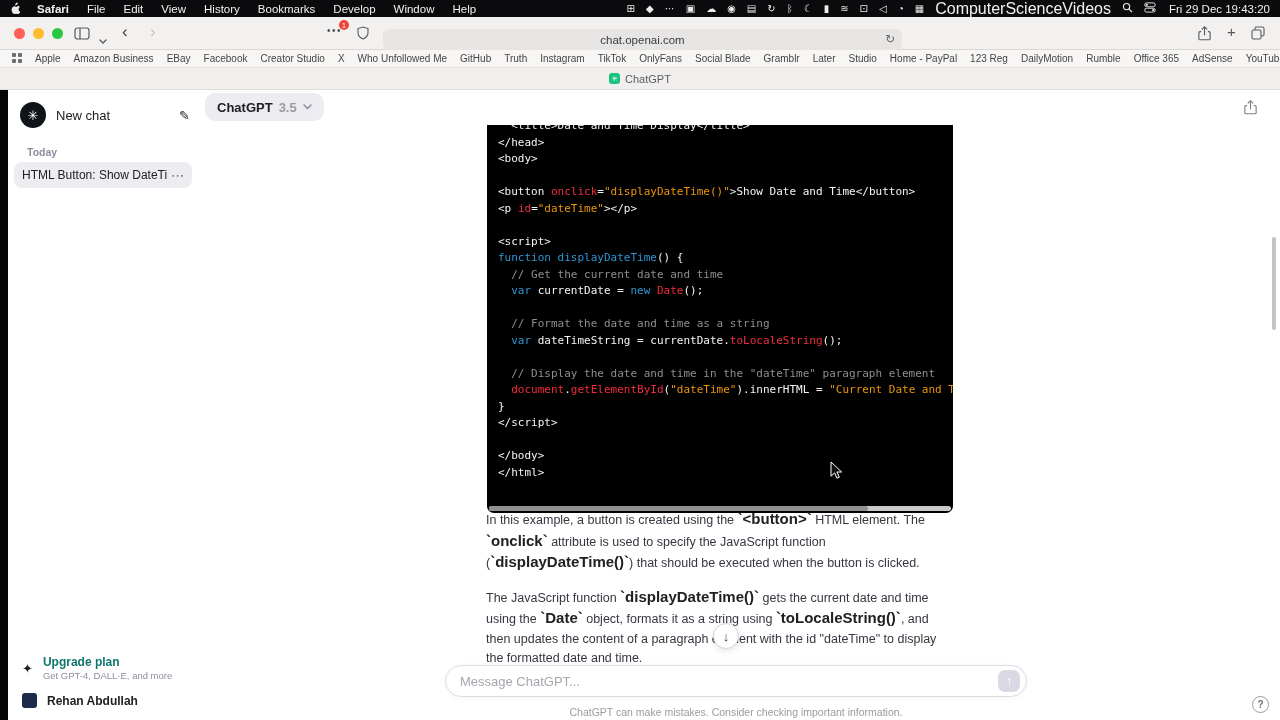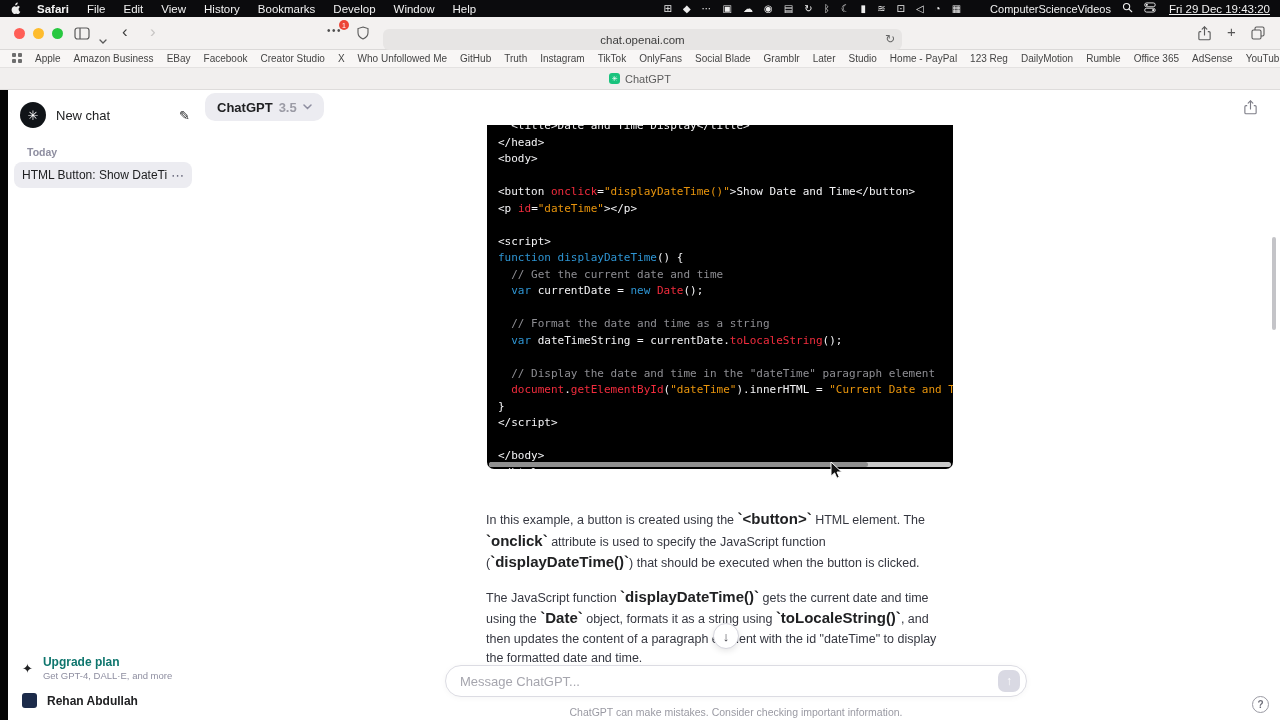--- a/index.html
+++ b/index.html
@@ -9,22 +9,22 @@
 
   
   .menubar{position:absolute;left:0;top:0;width:1280px;height:17px;background:#0b0b0d;
            display:flex;align-items:center;padding:0 10px;color:#f1f1f1;font-size:11.5px;}
   .apple-menu{display:flex;align-items:center;margin-right:4px;}
   .menus{display:flex;gap:18px;margin-left:12px;white-space:nowrap;}
   .menu-item{cursor:default;}
   .menu-item.bold{font-weight:bold;}
   .mb-right{display:flex;align-items:center;gap:11px;margin-left:auto;}
   .status-icon{font-size:10px;color:#ececec;line-height:1;}
-  .mb-account{font-size:11px;margin-left:18px;}
-  .mb-clock{font-size:11.5px;margin-left:2px;white-space:nowrap;text-decoration:underline;}
+  .mb-account{font-size:16px;margin-left:0;}
+  .mb-clock{font-size:11.5px;margin-left:2px;white-space:nowrap;}
 
   
   .toolbar{position:absolute;left:0;top:17px;width:1280px;height:33px;background:#f3f1f0;
            border-bottom:1px solid #dbd9d8;}
   .lights{position:absolute;left:14px;top:11px;display:flex;gap:8px;}
   .light{width:11px;height:11px;border-radius:50%;}
   .tb-abs{position:absolute;color:#5a5a5a;line-height:1;}
   .tb-back{left:122px;top:6px;font-size:17px;color:#3e3e3e;}
   .tb-fwd{left:150px;top:6px;font-size:17px;color:#c7c5c4;}
   .tb-ext{left:327px;top:9px;font-size:10px;letter-spacing:1.5px;color:#4f4f4f;}
@@ -79,21 +79,21 @@
                      background:#bcbcc2;border-radius:2px;}
 
   .main{position:absolute;left:200px;top:0;width:1080px;height:630px;background:#fff;}
   .model-btn{position:absolute;left:5px;top:3px;height:28px;display:flex;align-items:center;gap:6px;
              background:#ececf1;border:none;border-radius:10px;padding:0 12px;font-size:13px;
              cursor:pointer;font-family:inherit;}
   .model-name{font-weight:700;color:#202123;}
   .model-ver{font-weight:700;color:#9b9ba5;}
   .share-btn{position:absolute;right:22px;top:9px;color:#7d7d87;cursor:pointer;}
 
-  .codeblock{position:absolute;left:287px;top:35px;width:466px;height:344px;background:#000;
+  .codeblock{position:absolute;left:287px;top:35px;width:466px;height:388px;background:#000;
              border-radius:0 0 7px 7px;overflow:hidden;}
   .code{margin:-7px 0 0 0;padding-left:11px;font-family:"DejaVu Sans Mono","Liberation Mono",monospace;
         font-size:11px;line-height:16.5px;}
   .cl{height:16.5px;white-space:pre;}
   .tk-w{color:#f4f4f6;}
   .tk-b{color:#2e95d3;}
   .tk-r{color:#f22c3d;}
   .tk-o{color:#e9950c;}
   .tk-c{color:#8e8e93;}
   .hscroll{position:absolute;left:2px;bottom:2px;width:462px;height:5px;background:#c9c9c9;

